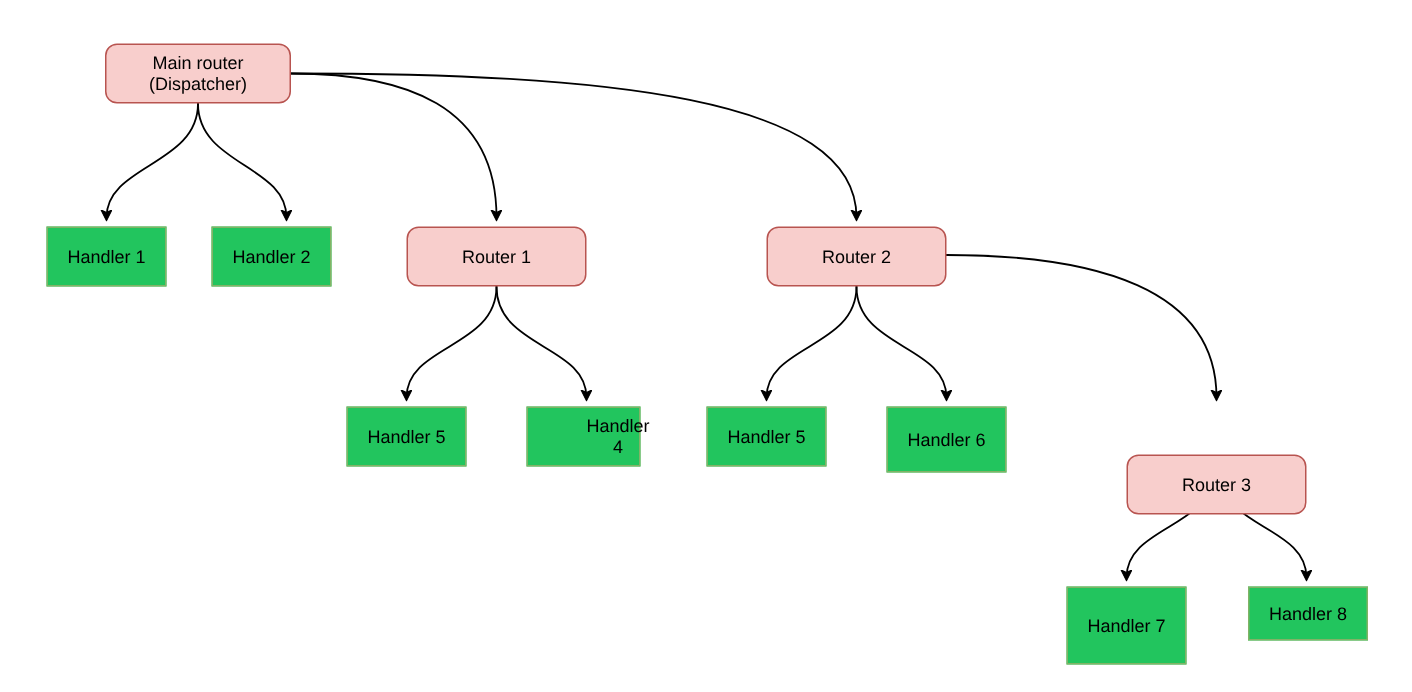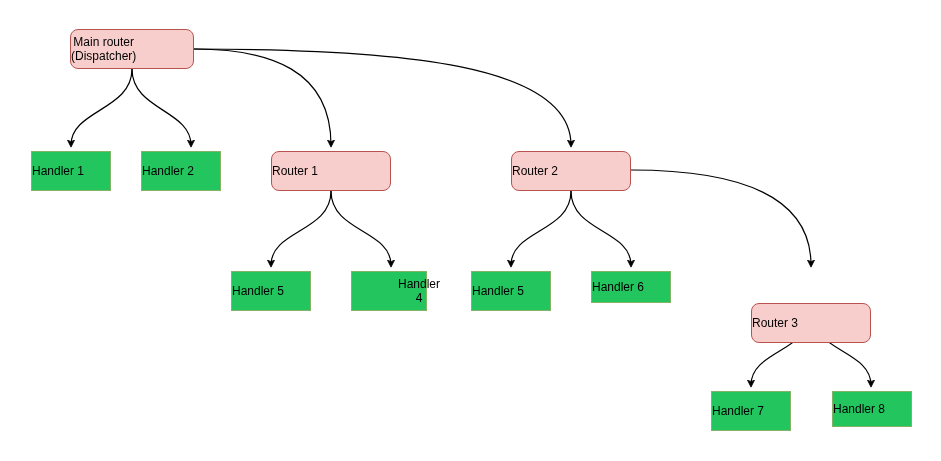--- a/index.html
+++ b/index.html
@@ -24,20 +24,21 @@
     top: 0;
     width: 941px;
     height: 461px;
     pointer-events: none;
   }
   .node {
     position: absolute;
     box-sizing: border-box;
     display: flex;
     align-items: center;
+    justify-content: center;
     text-align: center;
     font-size: 12px;
     line-height: 14px;
     color: #000000;
     white-space: pre-line;
   }
   .node-router {
     background: #f8cecc;
     border: 1px solid #b85450;
     border-radius: 8px;
@@ -81,19 +82,19 @@
   <div id="nodes-layer">
       <div class="node node-router" style="left: 70px; top: 29px; width: 124px; height: 40px;"><span class="node-label">Main router
 (Dispatcher)</span></div>
       <div class="node node-handler" style="left: 31px; top: 151px; width: 80px; height: 40px;"><span class="node-label">Handler 1</span></div>
       <div class="node node-handler" style="left: 141px; top: 151px; width: 80px; height: 40px;"><span class="node-label">Handler 2</span></div>
       <div class="node node-router" style="left: 271px; top: 151px; width: 120px; height: 40px;"><span class="node-label">Router 1</span></div>
       <div class="node node-router" style="left: 511px; top: 151px; width: 120px; height: 40px;"><span class="node-label">Router 2</span></div>
       <div class="node node-handler" style="left: 231px; top: 271px; width: 80px; height: 40px;"><span class="node-label">Handler 5</span></div>
       <div class="node node-handler" style="left: 351px; top: 271px; width: 76px; height: 40px; padding-left: 46px;"><span class="node-label">Handler 4</span></div>
       <div class="node node-handler" style="left: 471px; top: 271px; width: 80px; height: 40px;"><span class="node-label">Handler 5</span></div>
-      <div class="node node-handler" style="left: 591px; top: 271px; width: 80px; height: 32px;"><span class="node-label">Handler 6</span></div>
+      <div class="node node-handler" style="left: 591px; top: 271px; width: 80px; height: 44px;"><span class="node-label">Handler 6</span></div>
       <div class="node node-router" style="left: 751px; top: 271px; width: 120px; height: 40px; margin-top: 32px;"><span class="node-label">Router 3</span></div>
-      <div class="node node-handler" style="left: 711px; top: 391px; width: 80px; height: 40px;"><span class="node-label">Handler 7</span></div>
+      <div class="node node-handler" style="left: 711px; top: 391px; width: 80px; height: 52px;"><span class="node-label">Handler 7</span></div>
       <div class="node node-handler" style="left: 832px; top: 391px; width: 80px; height: 36px;"><span class="node-label">Handler 8</span></div>
     </div>
 
 </div>
 
 </body></html>

